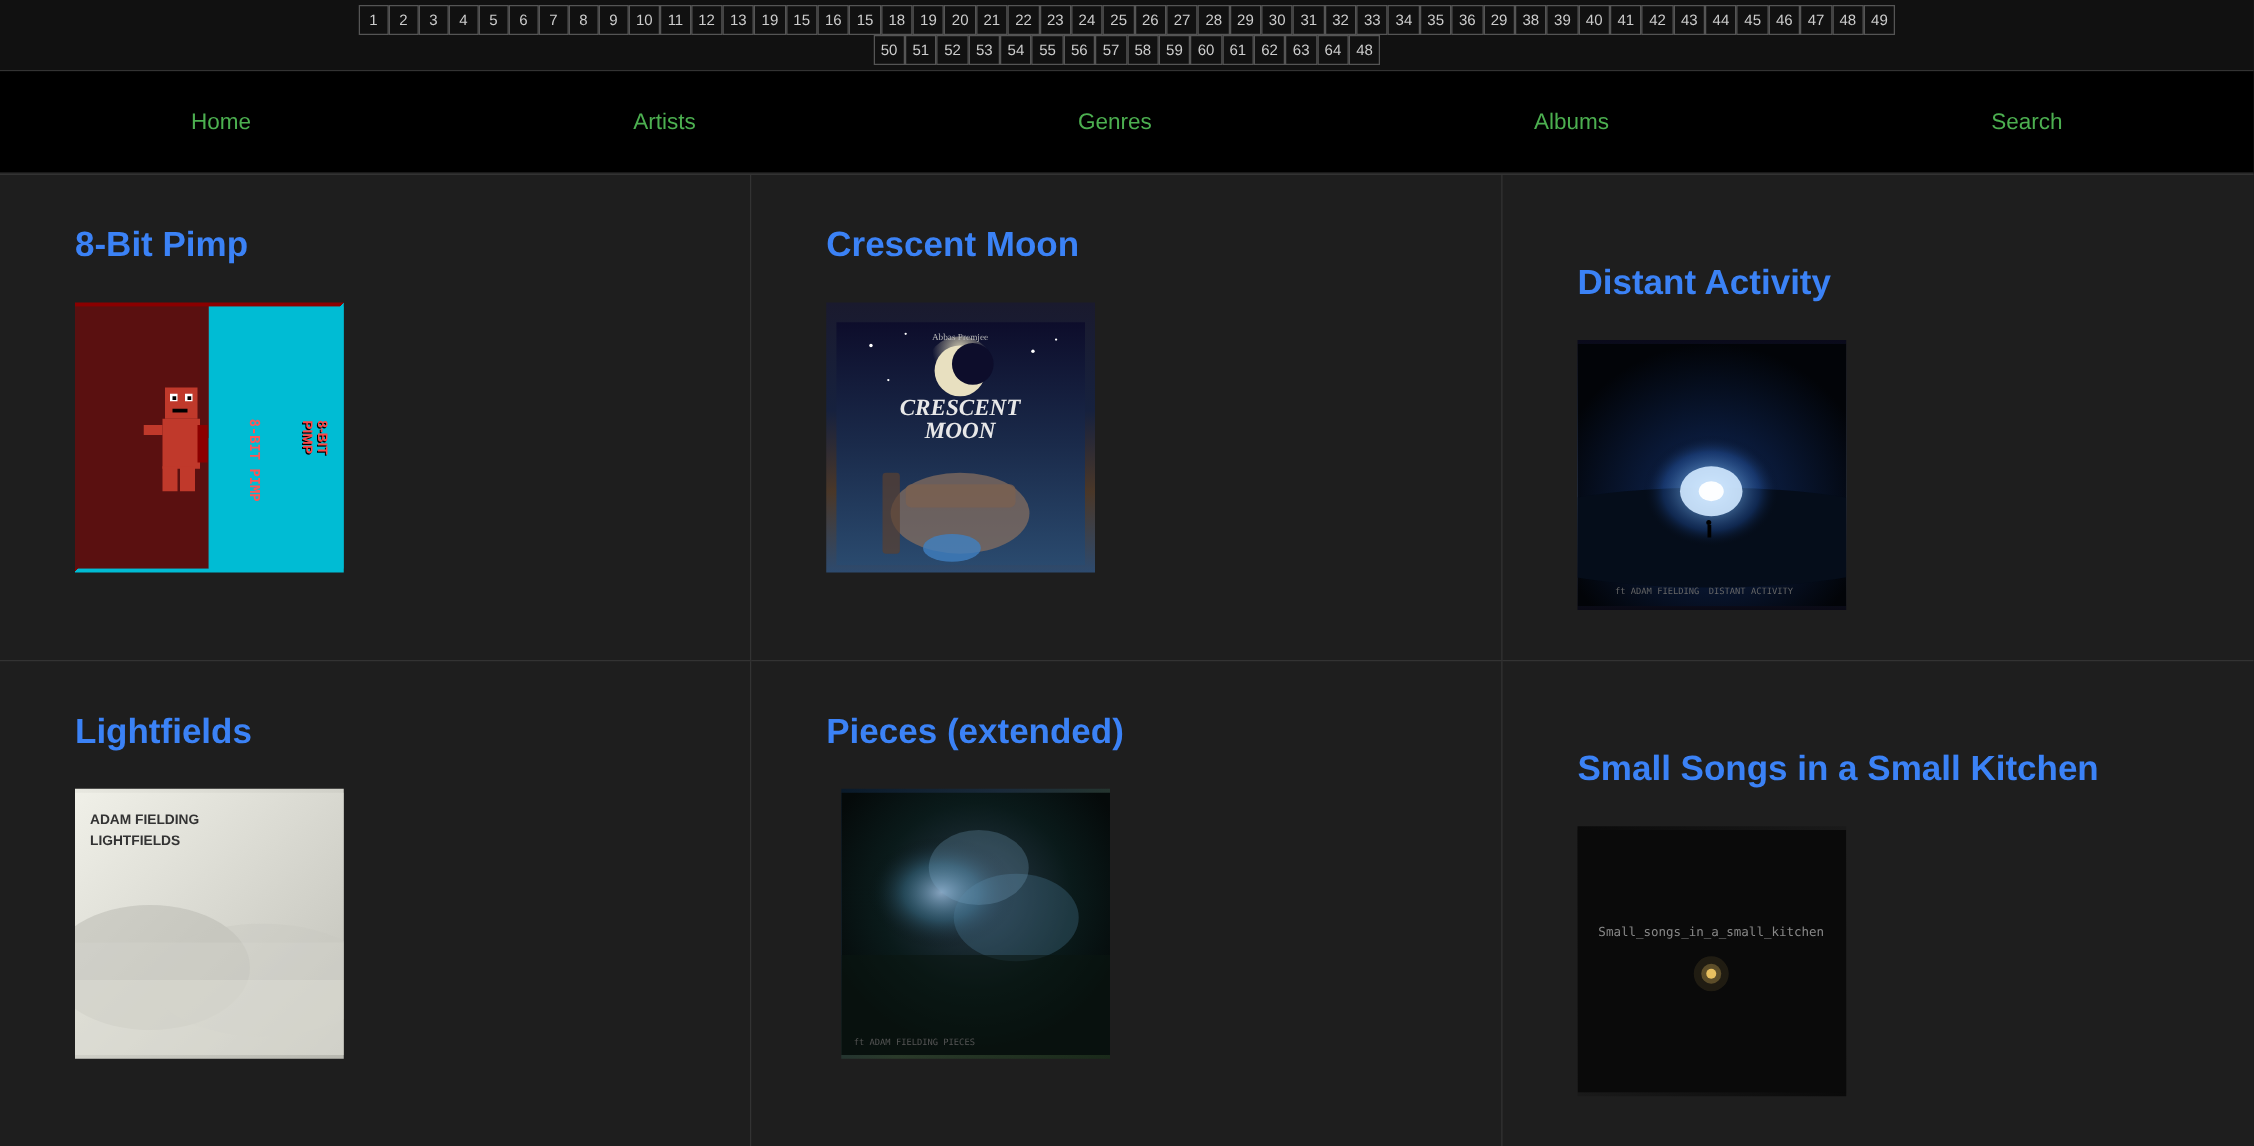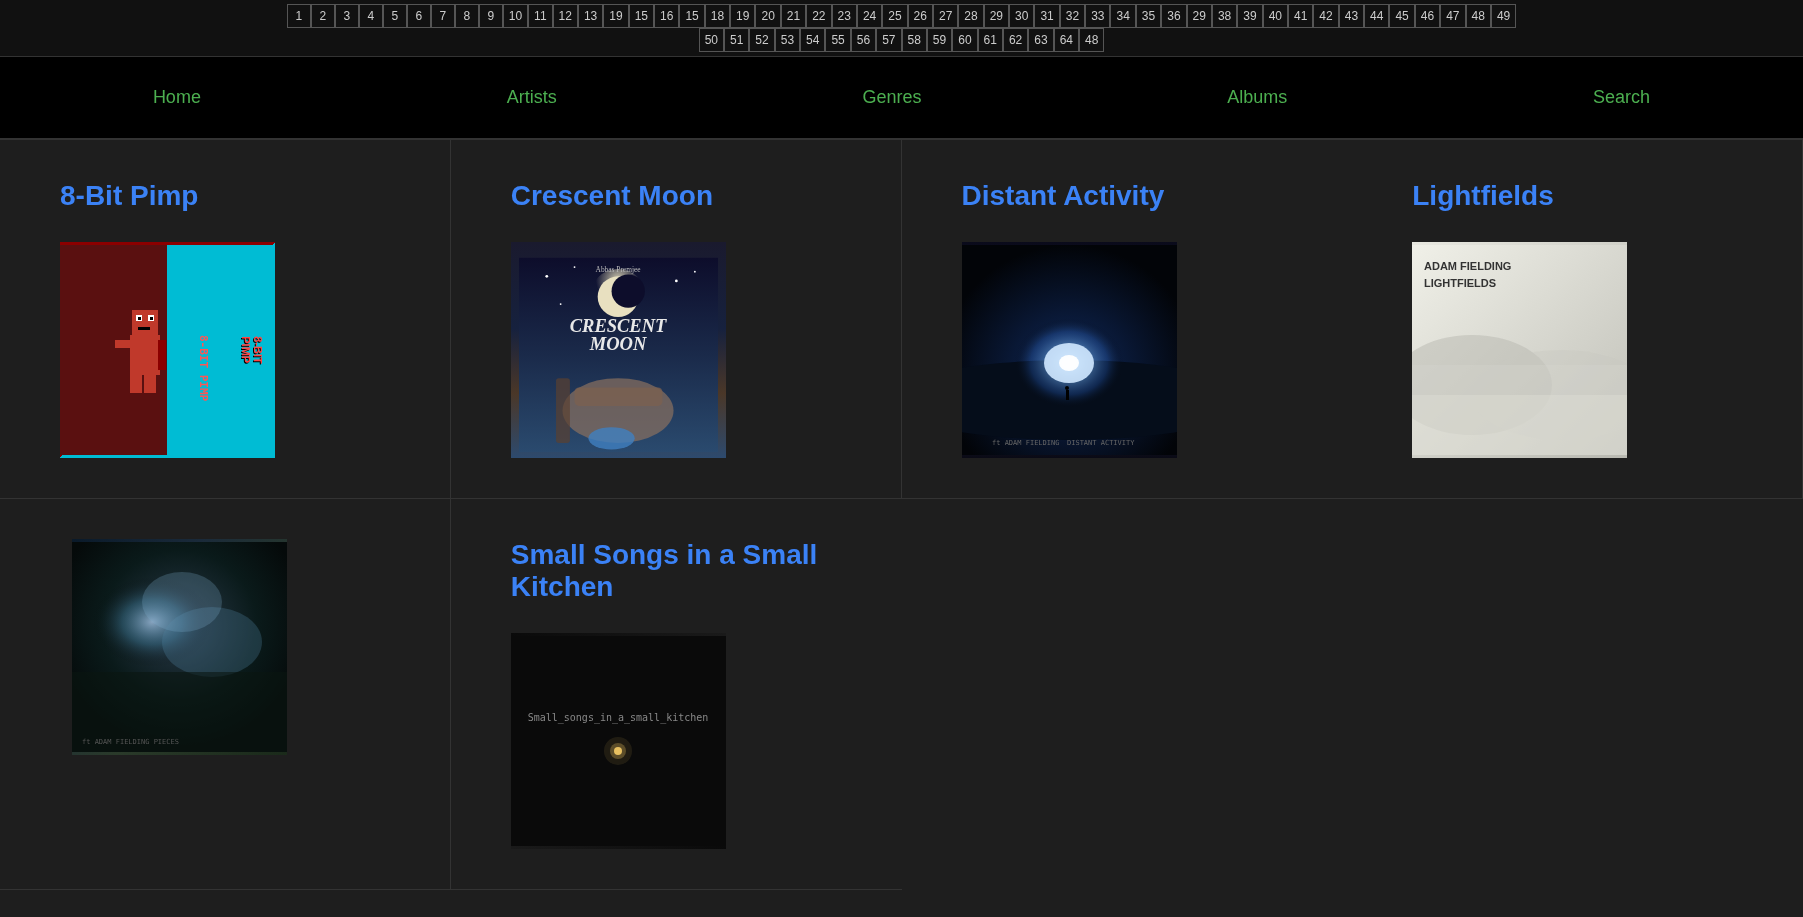--- a/index.html
+++ b/index.html
@@ -52,33 +52,34 @@
       color: #4caf50;
       font-size: 18px;
       cursor: pointer;
       text-decoration: none;
       padding: 0 60px;
     }
 
     
     .album-grid {
       display: grid;
-      grid-template-columns: repeat(4, 1fr);
+      grid-template-columns: repeat(3, 1fr);
       border-top: 1px solid #333;
     }
 
     .album-cell {
       padding: 40px 60px 40px 60px;
       border-right: 1px solid #333;
       border-bottom: 1px solid #333;
       cursor: pointer;
     }
 
     .album-cell:nth-child(3n) {
       border-right: none;
+      margin-top: 30px;
     }
 
     .album-title {
       color: #3b82f6;
       font-size: 28px;
       font-weight: bold;
       margin-bottom: 30px;
     }
 
     .album-cover {
@@ -354,20 +355,21 @@
         <rect x="0" y="120" width="215" height="90" fill="#d8d8d0" opacity="0.3"></rect>
         <rect x="0" y="150" width="215" height="60" fill="#e0e0d8" opacity="0.4"></rect>
 
         <text x="12" y="25" font-size="11" fill="#333" font-weight="bold" font-family="sans-serif">ADAM FIELDING</text>
         <text x="12" y="42" font-size="11" fill="#333" font-weight="bold" font-family="sans-serif">LIGHTFIELDS</text>
       </svg>
     </div>
   </div>
 
   <div class="album-cell">
+    <div class="album-title">Pieces (extended)</div>
     <div class="album-cover cover-pieces">
       <svg width="215" height="210" viewBox="0 0 215 210">
         <defs>
           <radialGradient id="piecesbg" cx="50%" cy="40%" r="60%">
             <stop offset="0%" stop-color="#2a3a4a"></stop>
             <stop offset="60%" stop-color="#0a1a1a"></stop>
             <stop offset="100%" stop-color="#050a0a"></stop>
           </radialGradient>
           <radialGradient id="pieceslight" cx="50%" cy="50%" r="50%">
             <stop offset="0%" stop-color="#a0c0e0" stop-opacity="0.8"></stop>

